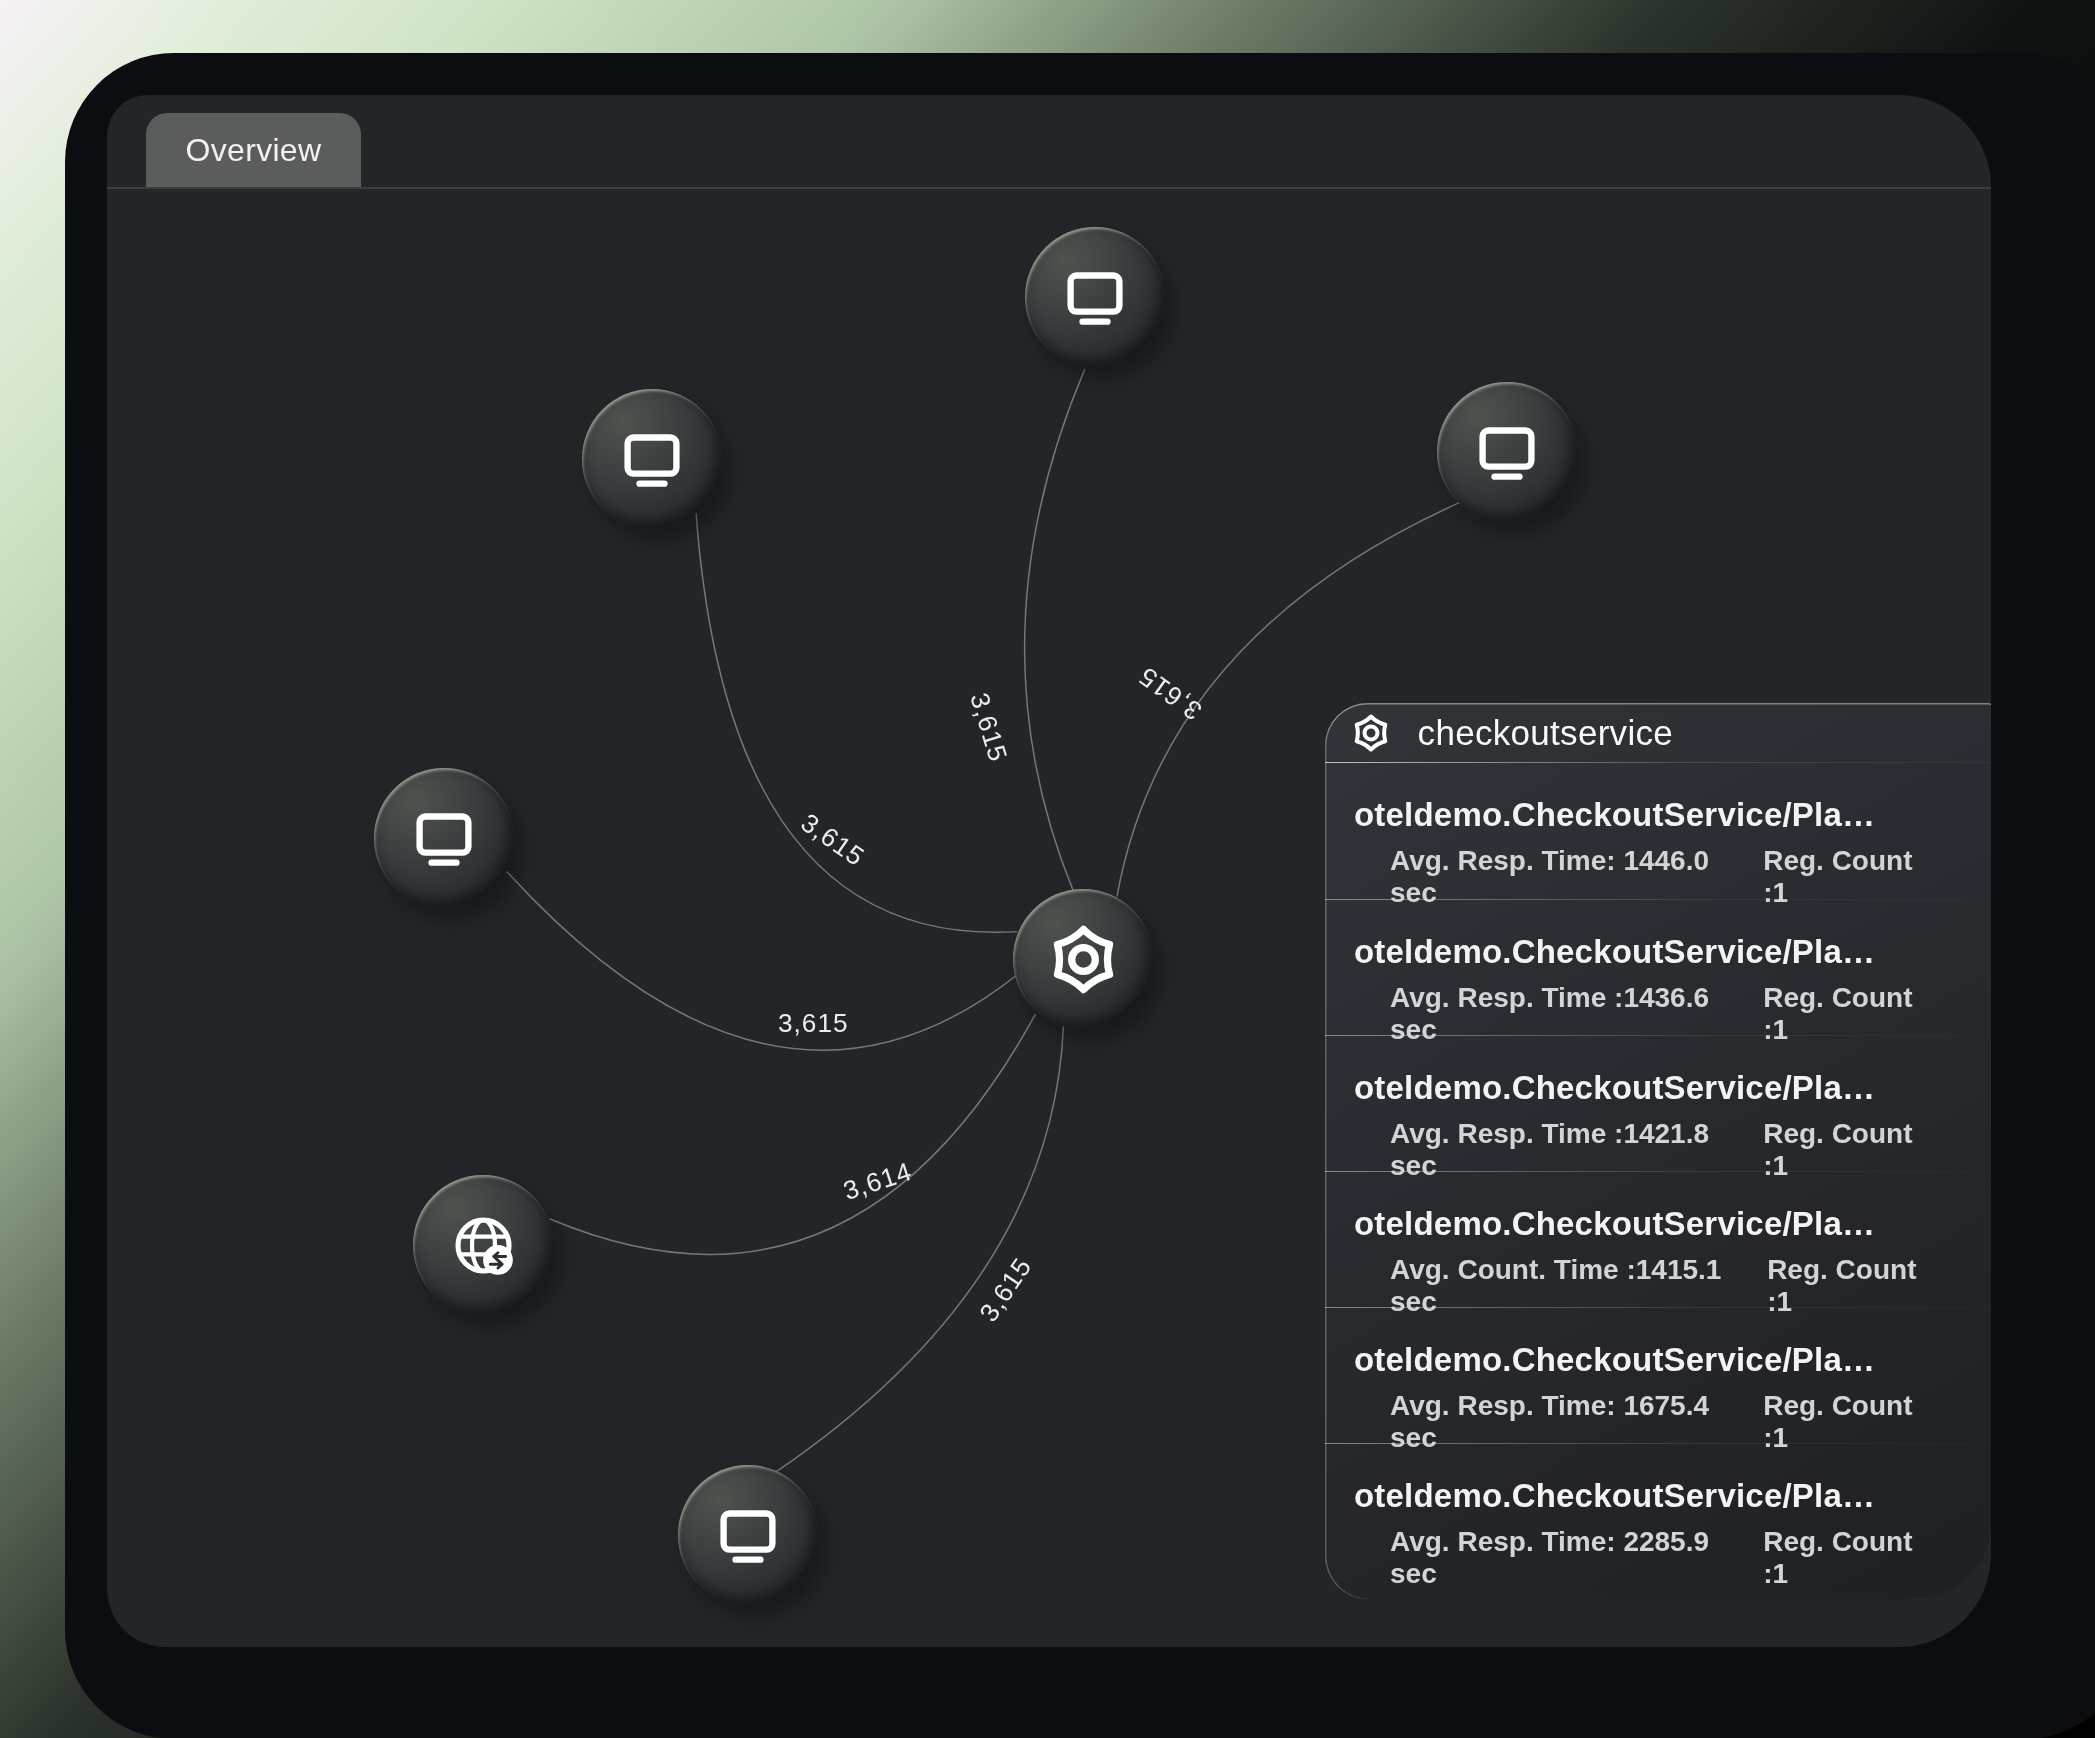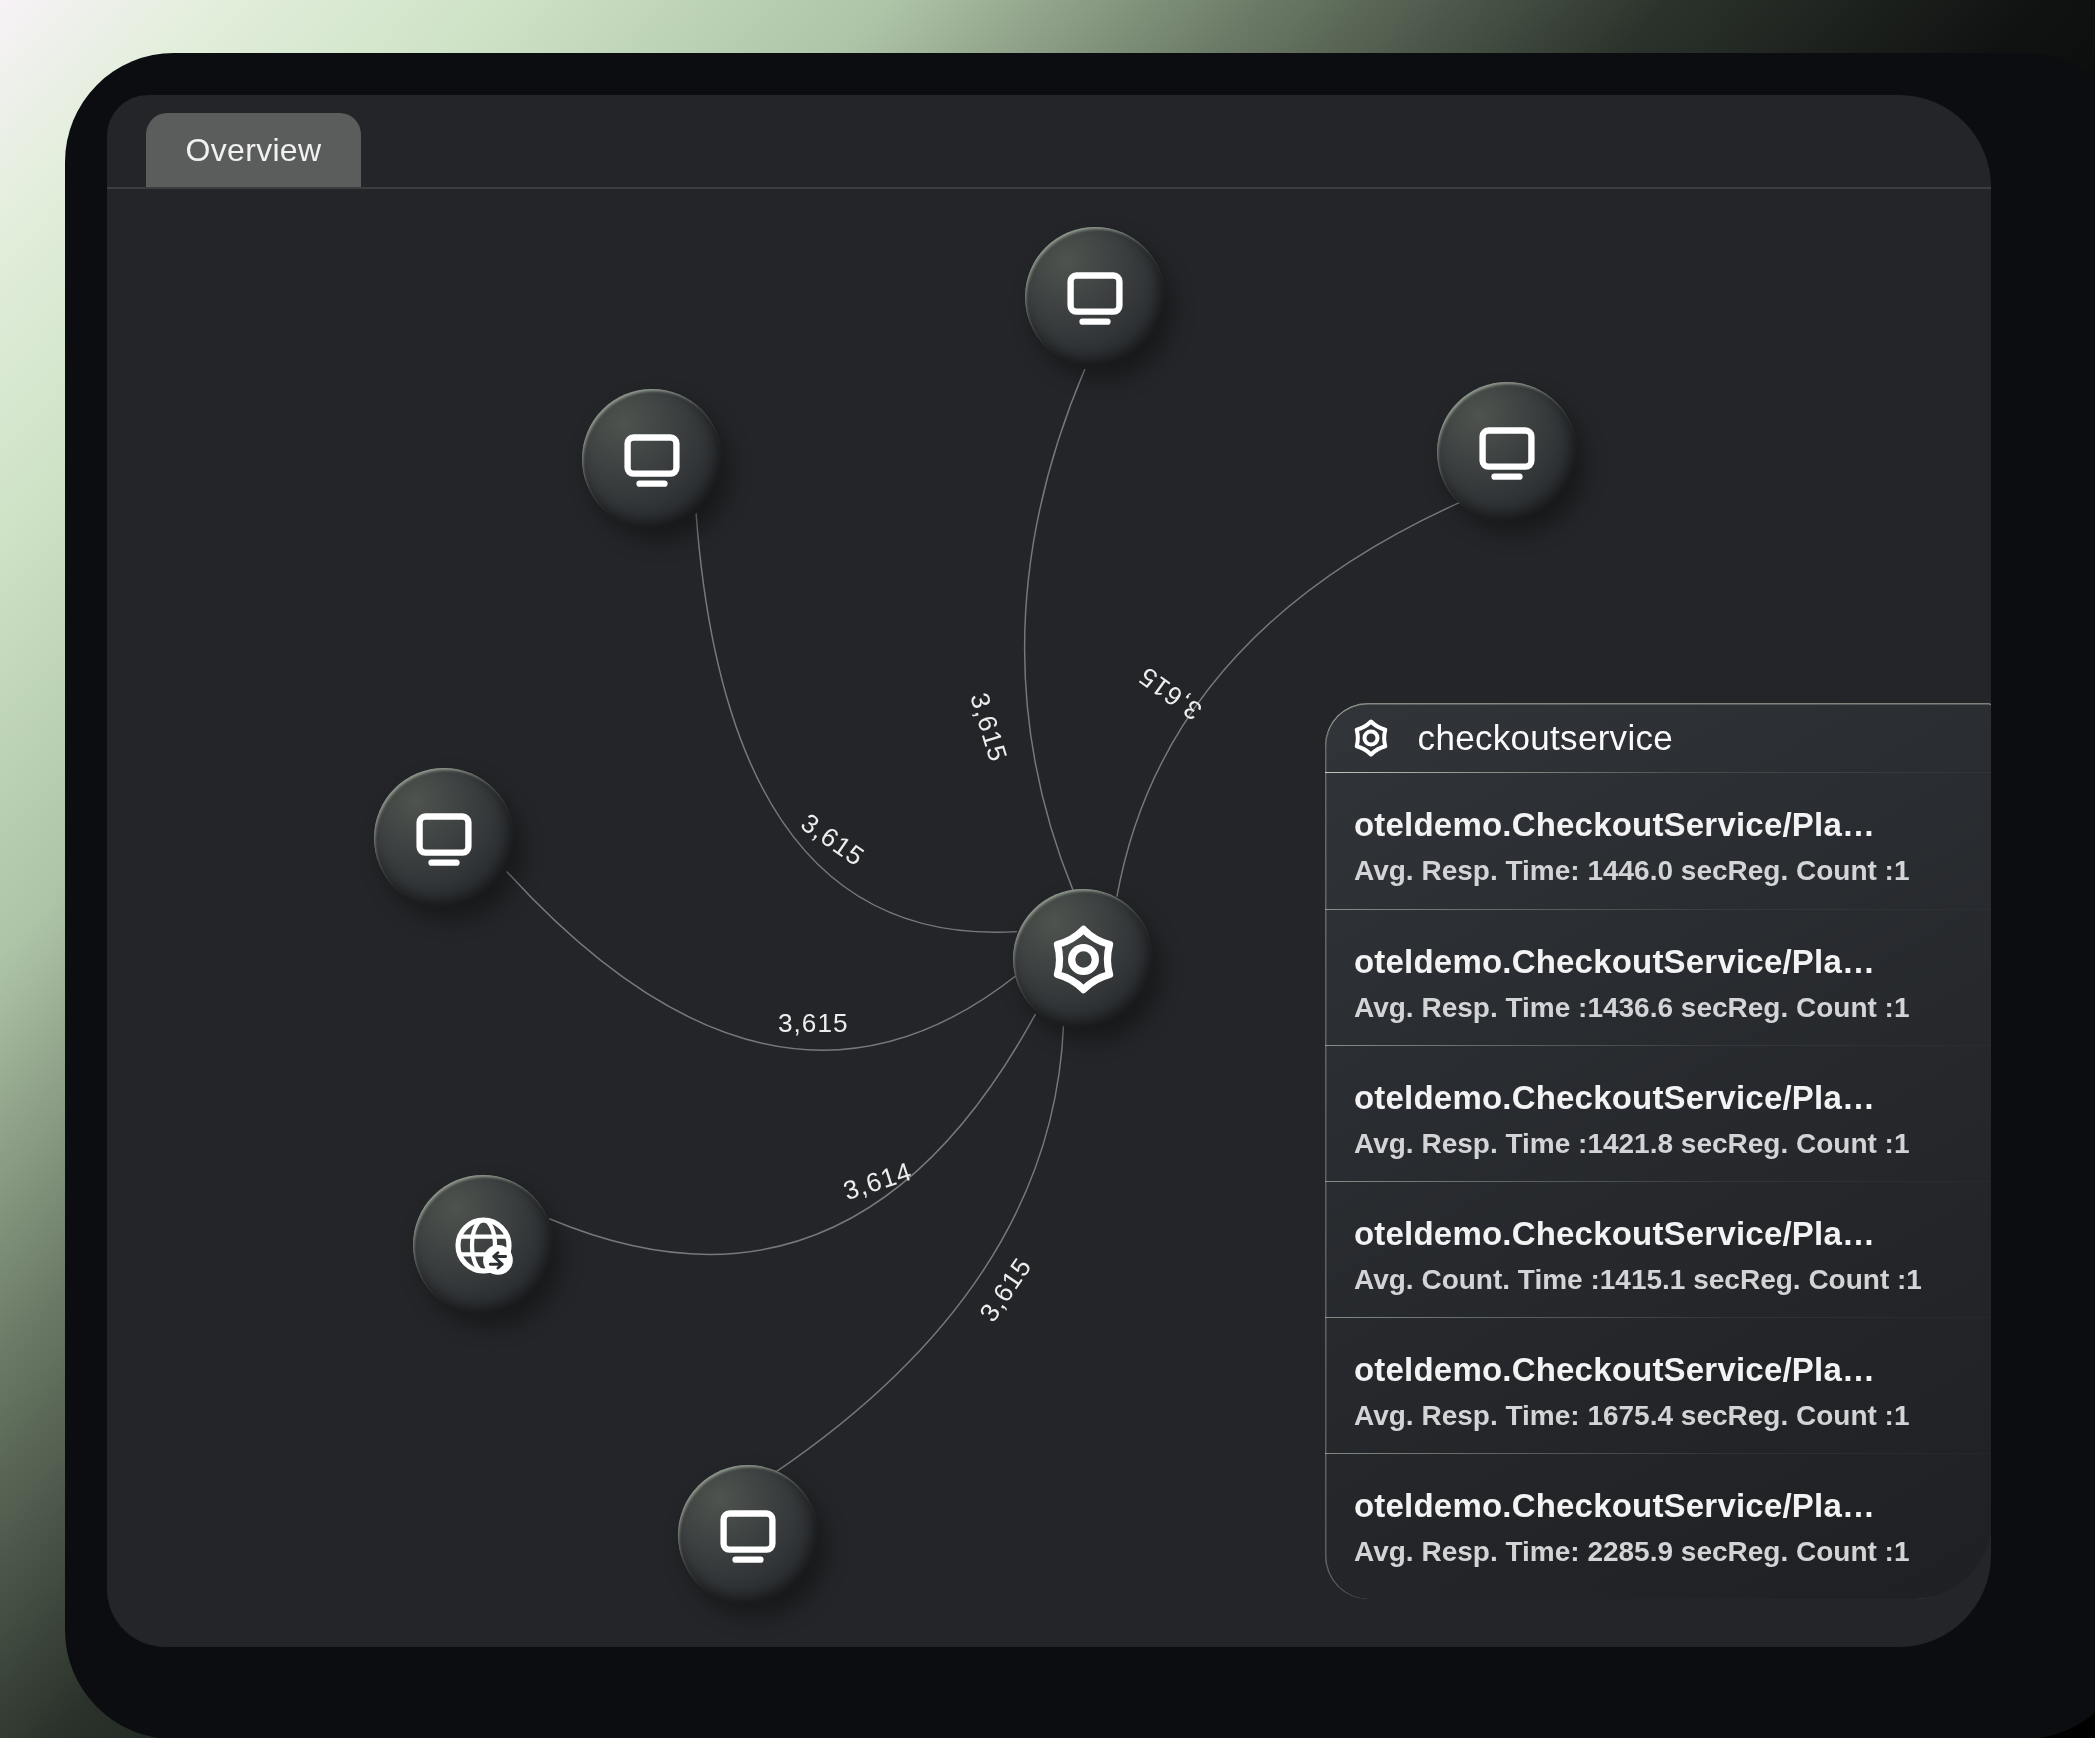--- a/index.html
+++ b/index.html
@@ -51,37 +51,37 @@
   }
 
   
   .panel {
     position:absolute; left:1218px; top:608px; width:667px; height:896px;
     border-radius:43px 3.9px 78px 43px;
     background: linear-gradient(150deg, #31353a 0%, #292c30 35%, #232529 70%, #1e2023 100%);
     box-shadow: inset 0 1.5px 0 rgba(205,220,200,.5), inset 1.5px 0 0 rgba(205,220,200,.32);
   }
   .panel-header {
-    height:70px; display:flex; align-items:center;
+    height:60px; display:flex; align-items:center;
     padding:0 23px 0 21.3px; gap:21.3px; box-sizing:border-box;
     border-bottom:1.9px solid;
     border-image: linear-gradient(to right, rgba(213,228,206,.85), rgba(150,160,150,.25) 55%, rgba(120,125,128,.08)) 1;
   }
   .panel-title { font-size:35px; color:#fafafa; font-weight:500; letter-spacing:0.3px; }
   .panel-row {
     height:136px; box-sizing:border-box; padding:33px 47px 0 29px; cursor:pointer;font-weight:bold;
   }
   .panel-row + .panel-row {
     border-top:1.9px solid;
     border-image: linear-gradient(to right, rgba(205,220,198,.55), rgba(130,135,138,.14) 60%, rgba(130,135,138,.04)) 1;
   }
   .row-endpoint { font-size:33px; color:#f3f3f4; letter-spacing:0.2px; }
   .row-meta {
-    display:flex; margin-top:10.7px;
-    font-size:28px; color:#d3d4d6;
+    display:flex; justify-content:space-between; margin-top:10.7px;
+    font-size:28px; color:#d3d4d6;margin-left:36px;
   }
 </style>
 </head>
 <body>
 
 <div class="stage">
   <div class="frame">
     <div class="screen">
 
       <div class="tab">

